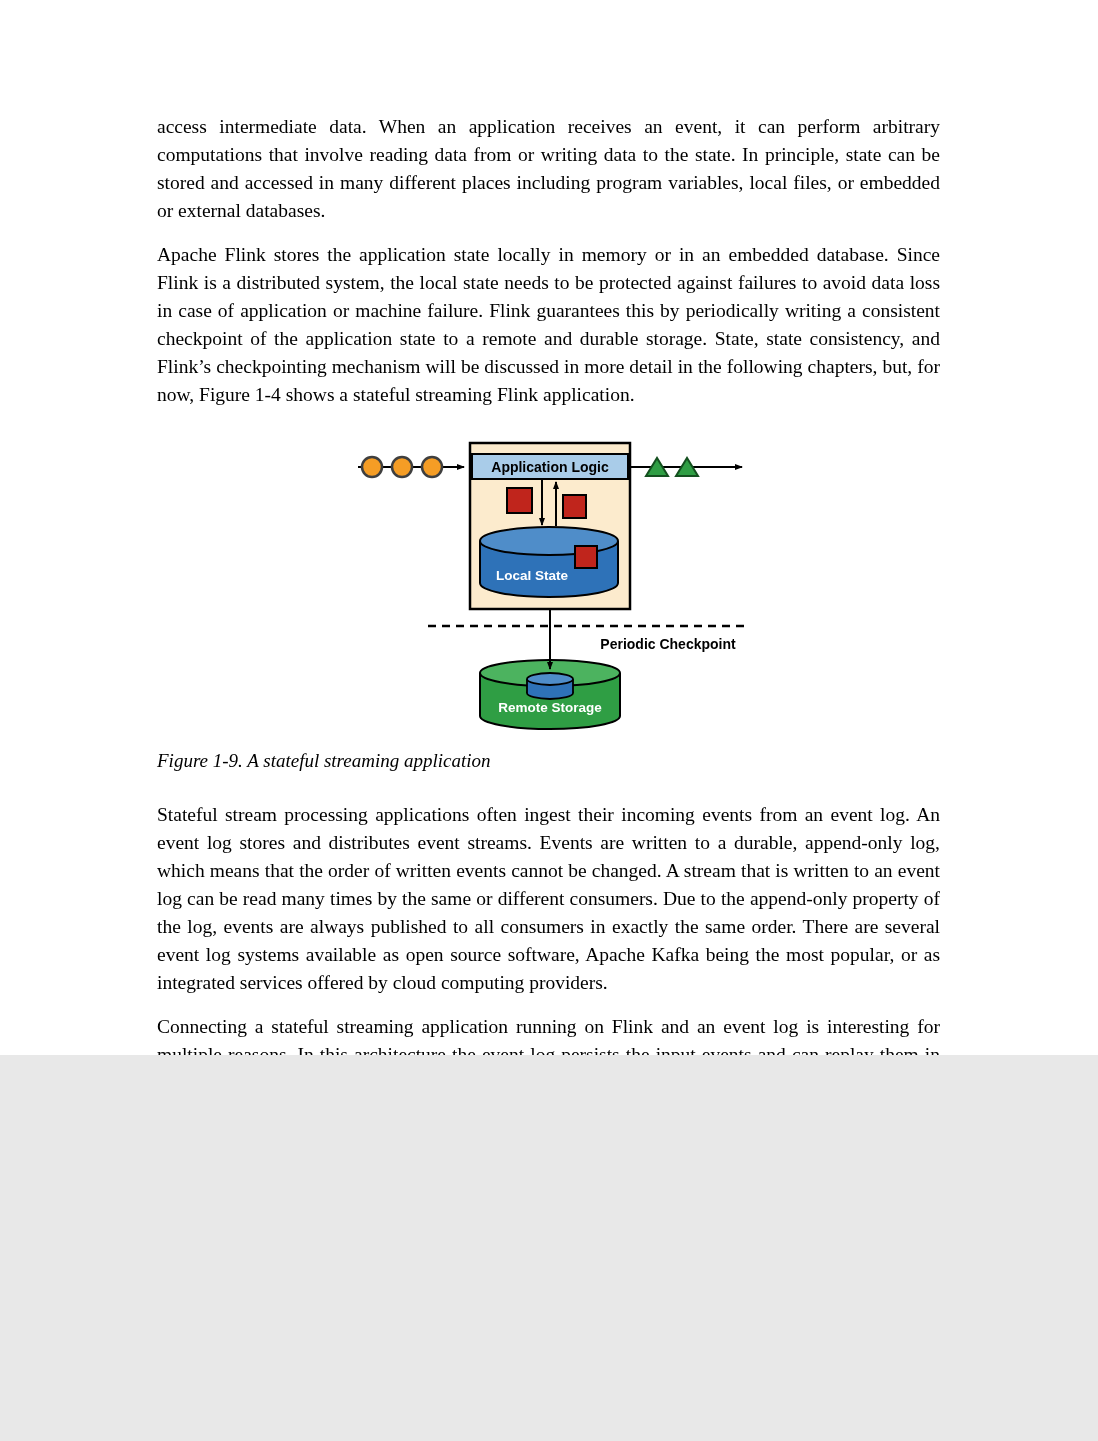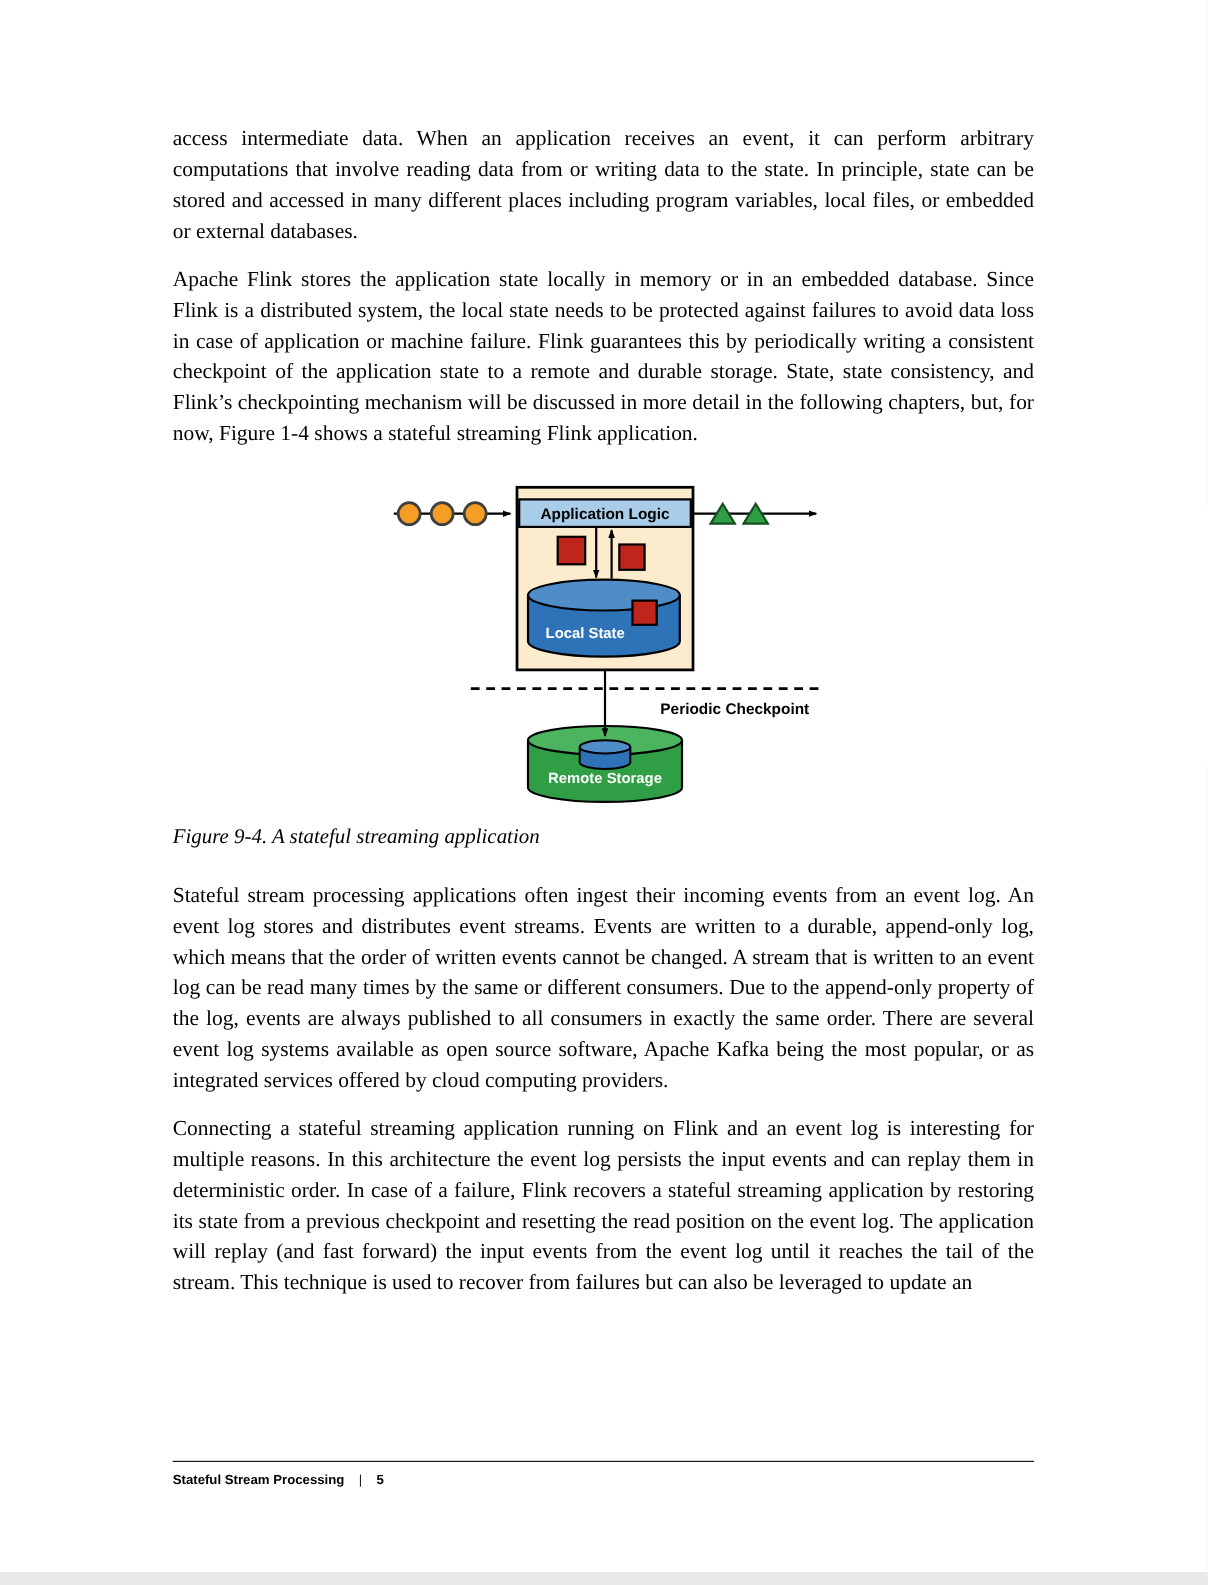--- a/index.html
+++ b/index.html
@@ -1,19 +1,19 @@
 <!DOCTYPE html>
 <html><head>
 <meta charset="utf-8">
 <style>
   html, body { margin: 0; padding: 0; background: #e8e8e8; }
   .page {
     position: relative;
     width: 1098px;
-    height: 1429px;
+    height: 1055px;
     background: #ffffff;
     font-family: "Liberation Serif", serif;
     color: #000;
     overflow: hidden;
   }
   .content {
     position: absolute;
     left: 157px;
     top: 113px;
     width: 783px;
@@ -128,21 +128,21 @@
         <g>
           <ellipse cx="200" cy="260" rx="23" ry="6" stroke="#000" stroke-width="1.8" fill="#2e72b8"></ellipse>
           <rect x="177" y="246" width="46" height="14" stroke="none" fill="#2e72b8"></rect>
           <line x1="177" y1="246" x2="177" y2="260" stroke="#000" stroke-width="1.8"></line>
           <line x1="223" y1="246" x2="223" y2="260" stroke="#000" stroke-width="1.8"></line>
           <ellipse cx="200" cy="246" rx="23" ry="6" stroke="#000" stroke-width="1.8" fill="#4f8dc9"></ellipse>
         </g>
       </svg>
     </div>
 
-    <p class="caption">Figure 9-4. A stateful streaming application</p>
+    <p class="caption">Figure 1-9. A stateful streaming application</p>
 
     <p>Stateful stream processing applications often ingest their incoming events from an event log. An event log stores and distributes event streams. Events are written to a durable, append-only log, which means that the order of written events cannot be changed. A stream that is written to an event log can be read many times by the same or different consumers. Due to the append-only property of the log, events are always published to all consumers in exactly the same order. There are several event log systems available as open source software, Apache Kafka being the most popular, or as integrated services offered by cloud computing providers.</p>
 
     <p>Connecting a stateful streaming application running on Flink and an event log is interesting for multiple reasons. In this architecture the event log persists the input events and can replay them in deterministic order. In case of a failure, Flink recovers a stateful streaming application by restoring its state from a previous checkpoint and resetting the read position on the event log. The application will replay (and fast forward) the input events from the event log until it reaches the tail of the stream. This technique is used to recover from failures but can also be leveraged to update an</p>
 
   </div>
 
   <div class="footer">
     <div class="footer-line">
       <span>Stateful Stream Processing</span><span class="footer-sep">|</span><span>5</span>

